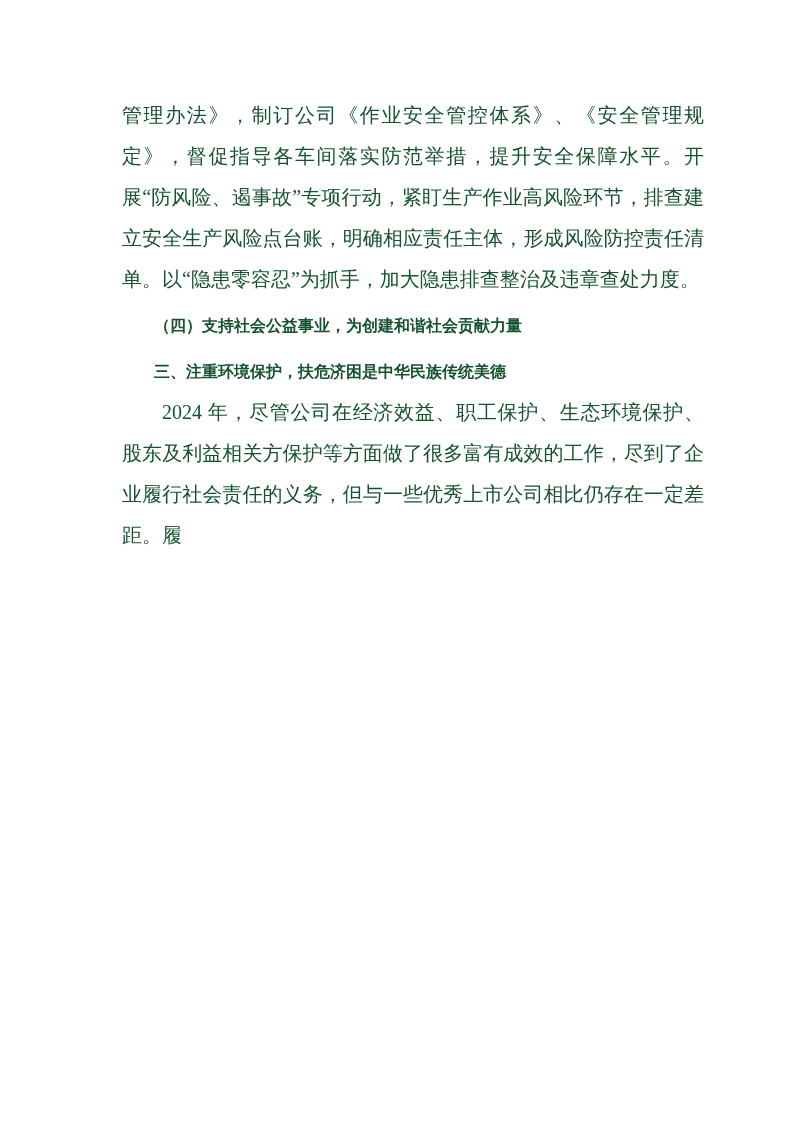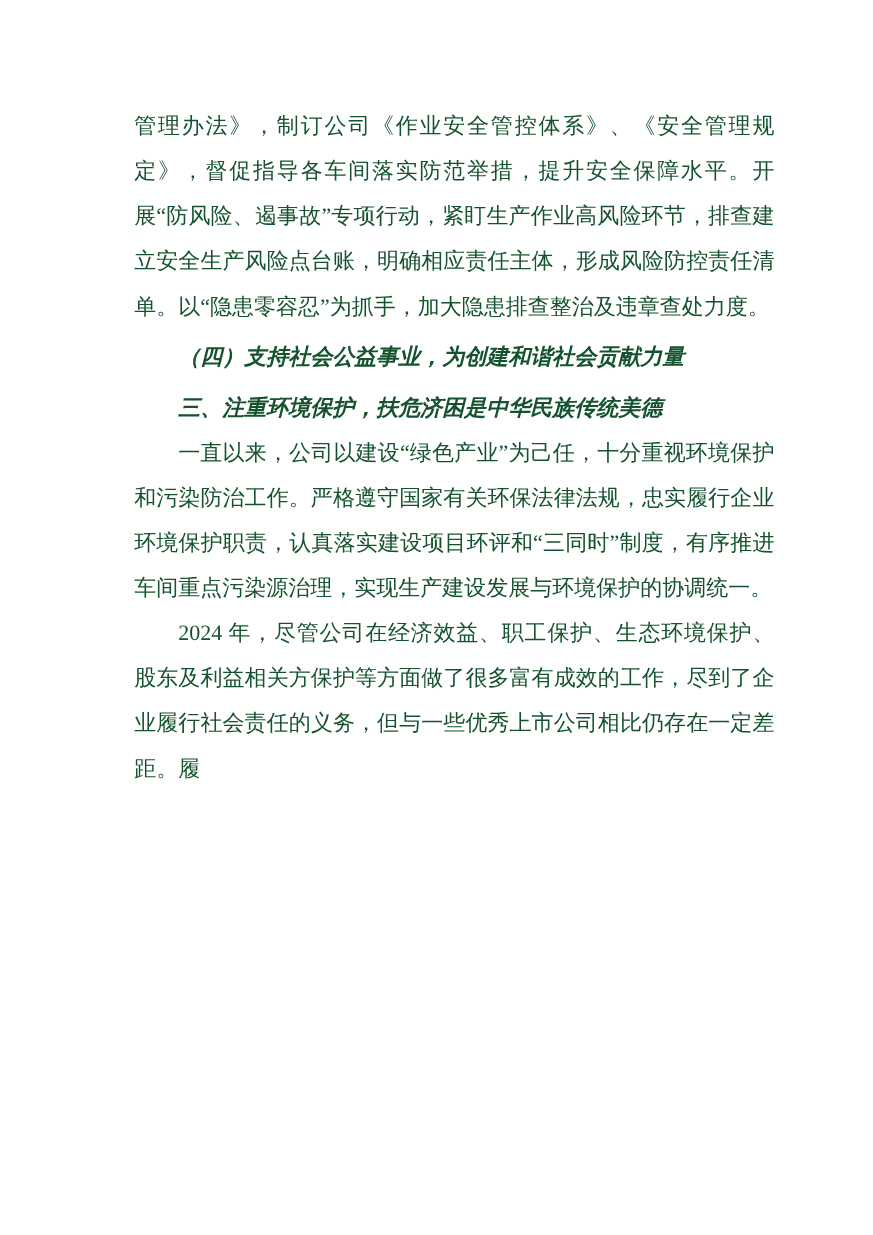--- a/index.html
+++ b/index.html
@@ -30,30 +30,28 @@
   .para {
     margin: 0;
     text-indent: 2em;
   }
   .para.no-indent {
     text-indent: 0;
   }
   .heading {
     margin: 5px 0 0 0;
     text-indent: 2em;
-    font-size: 20px;
+    font-size: 16px;
     font-weight: bold;
     line-height: 41px;
-    font-style: italic;
   }
 </style>
 </head>
 <body>
 
 <div class="page">
   <div class="doc">
     <p class="para no-indent">管理办法》，制订公司《作业安全管控体系》、《安全管理规定》，督促指导各车间落实防范举措，提升安全保障水平。开展“防风险、遏事故”专项行动，紧盯生产作业高风险环节，排查建立安全生产风险点台账，明确相应责任主体，形成风险防控责任清单。以“隐患零容忍”为抓手，加大隐患排查整治及违章查处力度。</p>
     <h3 class="heading">（四）支持社会公益事业，为创建和谐社会贡献力量</h3>
     <h3 class="heading">三、注重环境保护，扶危济困是中华民族传统美德</h3>
-    <p class="para">一直以来，公司以建设“绿色产业”为己任，十分重视环境保护和污染防治工作。严格遵守国家有关环保法律法规，忠实履行企业环境保护职责，认真落实建设项目环评和“三同时”制度，有序推进车间重点污染源治理，实现生产建设发展与环境保护的协调统一。</p>
     <p class="para">2024 年，尽管公司在经济效益、职工保护、生态环境保护、股东及利益相关方保护等方面做了很多富有成效的工作，尽到了企业履行社会责任的义务，但与一些优秀上市公司相比仍存在一定差距。履</p>
   </div>
 </div>
 
 </body></html>

